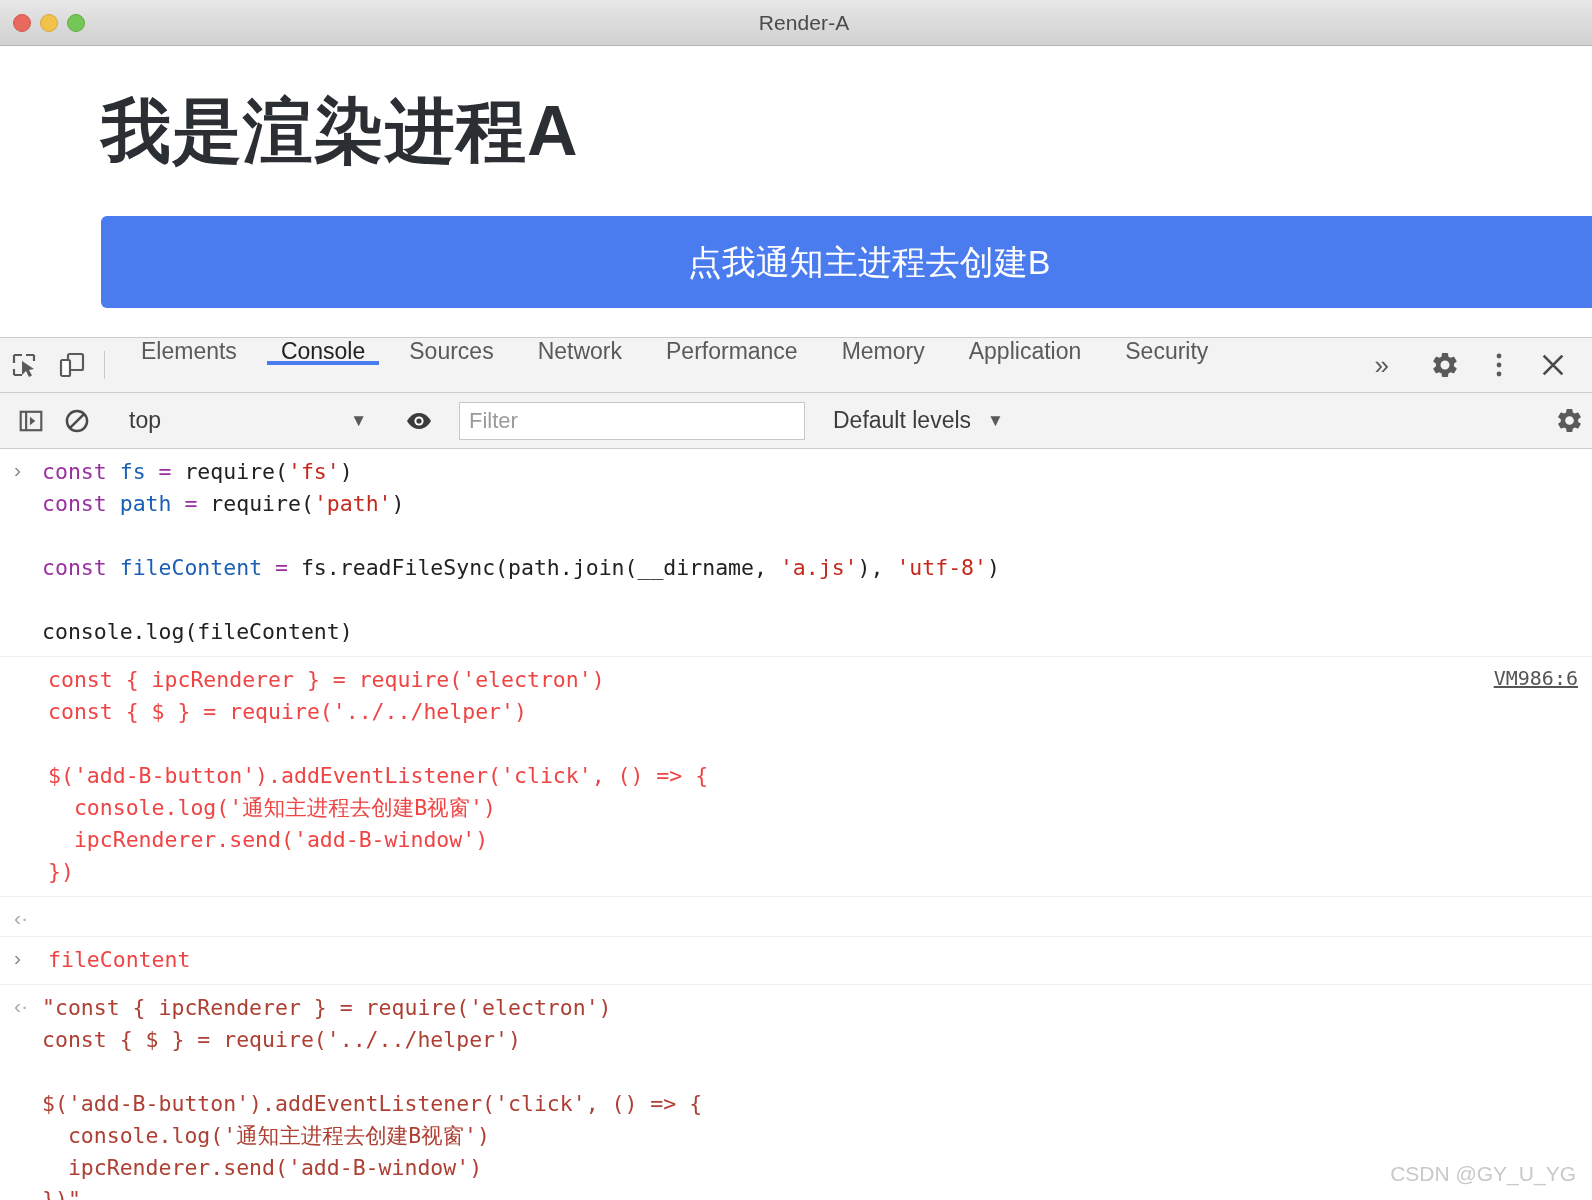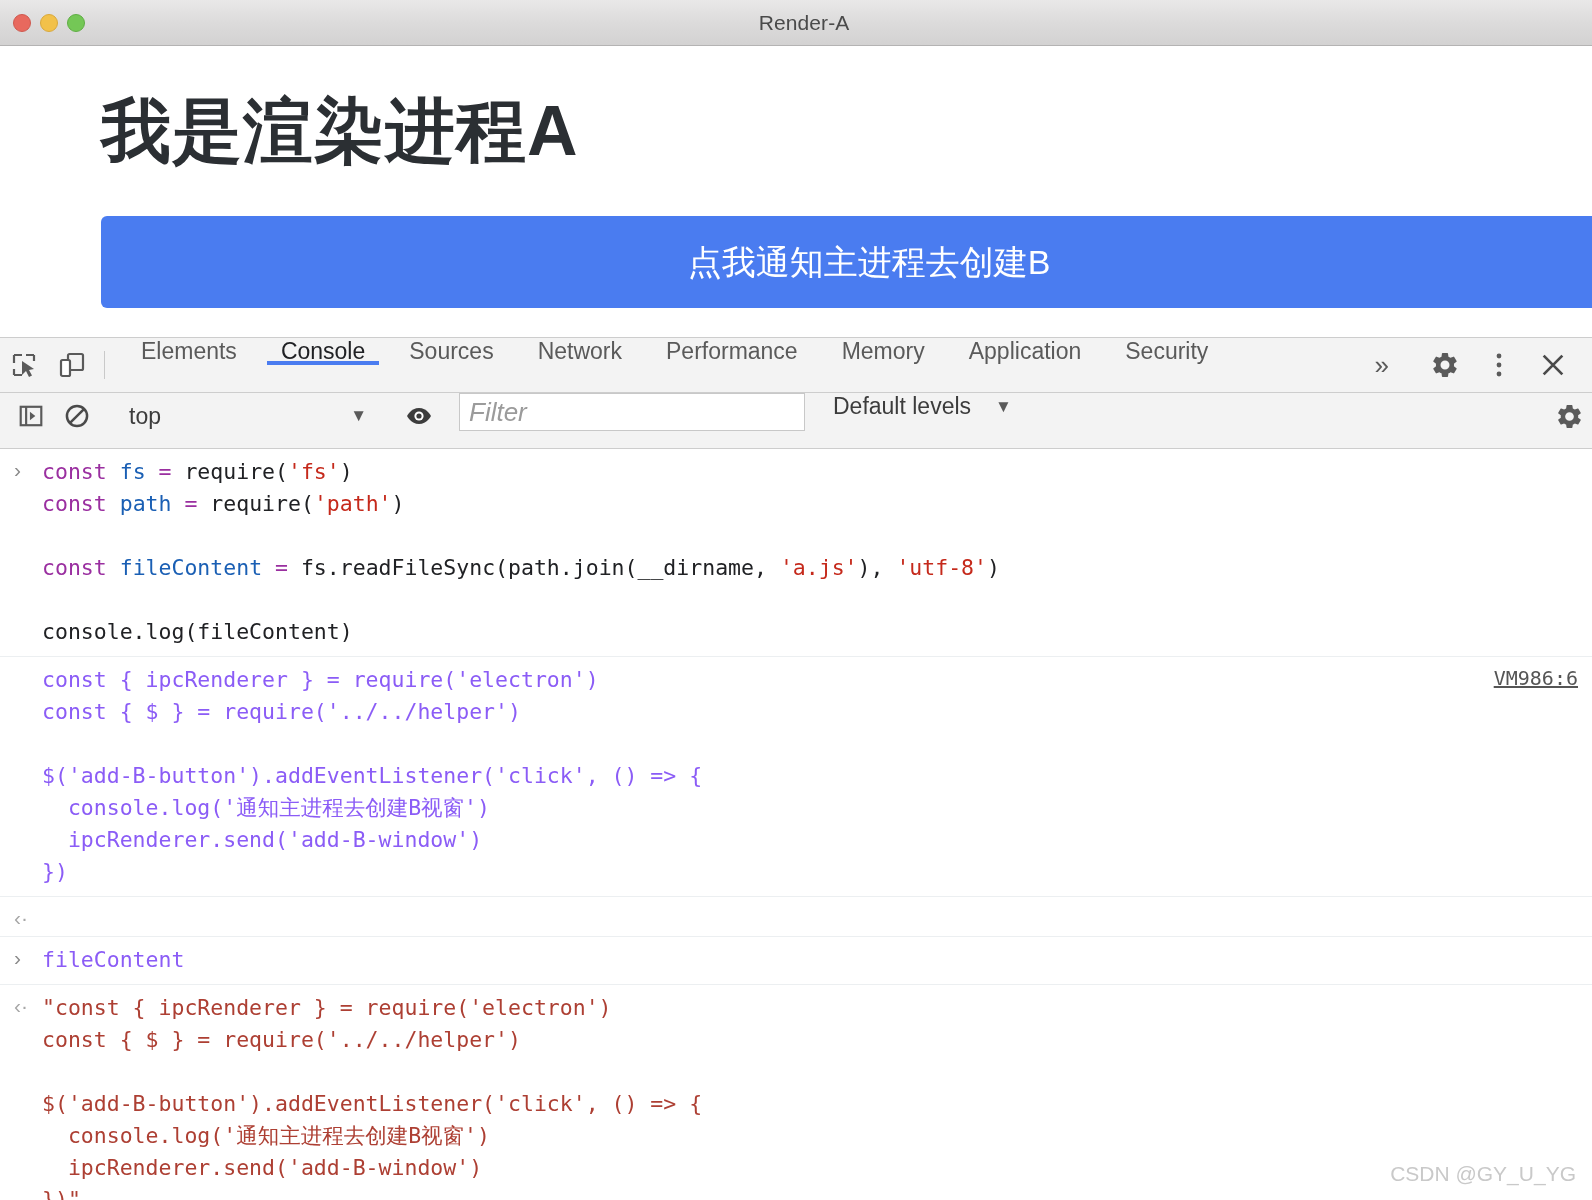--- a/index.html
+++ b/index.html
@@ -175,21 +175,21 @@
     cursor: pointer;
   }
 
   
   .console-toolbar {
     height: 56px;
     flex: 0 0 56px;
     background: #f3f3f3;
     border-bottom: 1px solid #cdcdcd;
     display: flex;
-    align-items: flex-start;
+    align-items: center;
     padding-left: 8px;
   }
   .ct-btn {
     width: 46px; height: 46px;
     display: flex; align-items: center; justify-content: center;
     cursor: pointer;
   }
   .ctx-select {
     display: flex;
     align-items: center;
@@ -205,32 +205,31 @@
   .ctx-select .caret {
     margin-left: auto;
     font-size: 17px;
     color: #5a5a5a;
   }
   .filter-input {
     width: 346px;
     height: 38px;
     border: 1px solid #c8c8c8;
     background: #ffffff;
-    font-size: 26px;
+    font-size: 22px;
     color: #0f172a;
     padding: 0 9px;
     font-family: "Liberation Sans", sans-serif;
     outline: none;
-    font-style: italic;
   }
   .filter-input::placeholder { color: #9b9b9b; }
   .levels-select {
     display: flex;
     align-items: center;
-    gap: 24px;
+    gap: 16px;
     padding: 0 16px;
     margin-left: 12px;
     cursor: pointer;
   }
   .levels-select .label { font-size: 23px; color: #3c3c3c; }
   .levels-select .caret { font-size: 17px; color: #5a5a5a; }
   .ct-right { margin-left: auto; display: flex; align-items: center; }
   .ct-right .vsep { margin: 10px 8px; }
 
   
@@ -265,21 +264,21 @@
   .code {
     flex: 1 1 auto;
     font-family: "DejaVu Sans Mono", "Liberation Mono", monospace;
     font-size: 21.5px;
     line-height: 32px;
     white-space: pre;
     color: #202124;
     padding-top: 1px;
     overflow: hidden;
   }
-  .code.plain { color: #8b5cf6; }
+  .code.plain { color: #ef4444; margin-left: 6px; }
   .code.str-result { color: #ad3f33; }
 
   .tok-kw  { color: #9a2fa0; }
   .tok-var { color: #1a5fb4; }
   .tok-op  { color: #9a2fa0; }
   .tok-str { color: #c5291b; }
 
   .src-link {
     flex: 0 0 auto;
     font-family: "DejaVu Sans Mono", "Liberation Mono", monospace;

